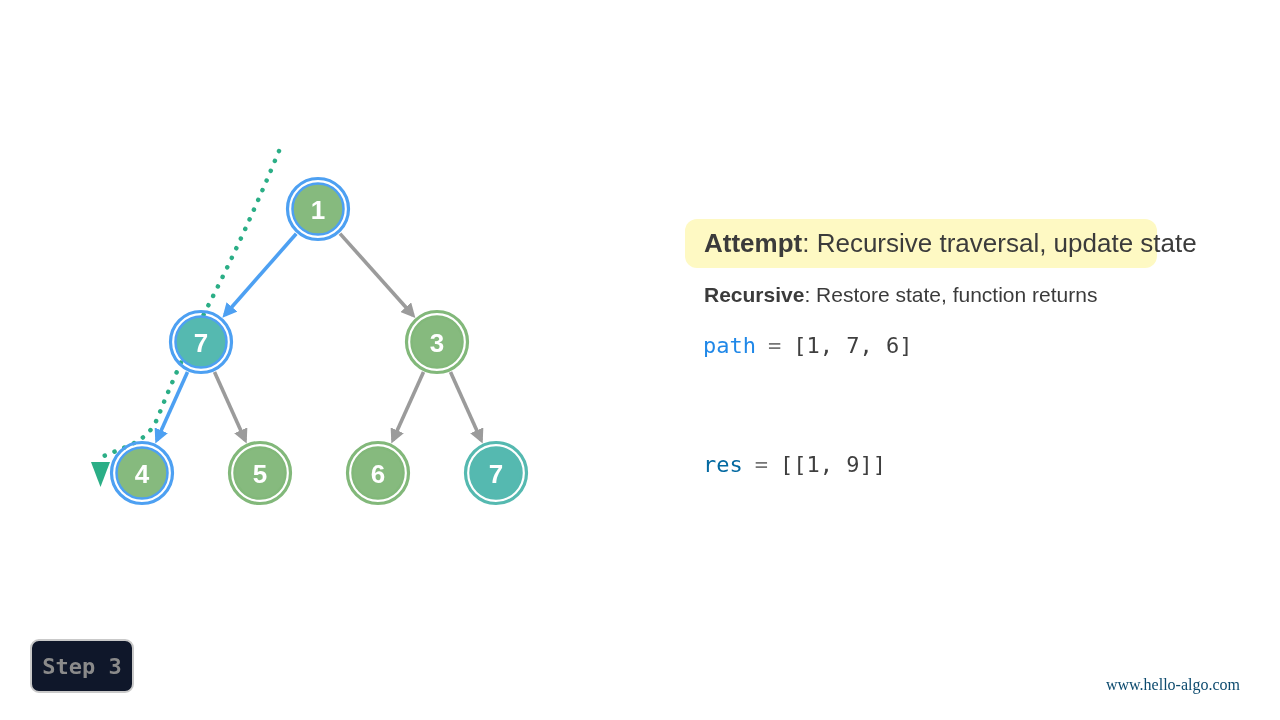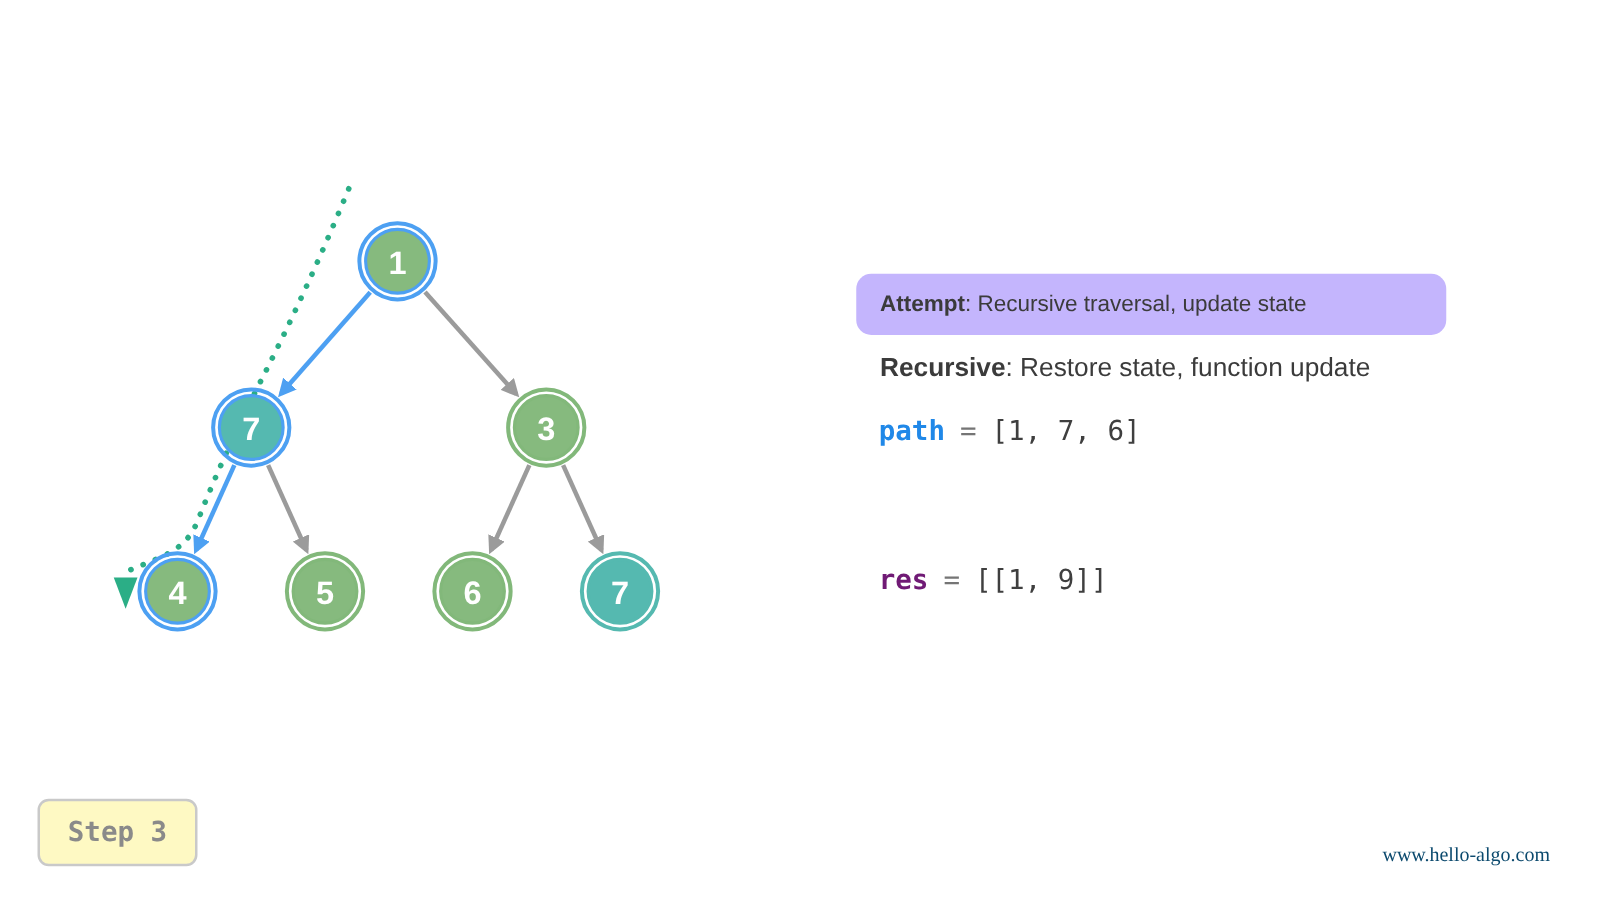--- a/index.html
+++ b/index.html
@@ -19,54 +19,54 @@
     font-weight: 600;
     text-anchor: middle;
     dominant-baseline: central;
   }
   .info-panel { position: absolute; left: 0; top: 0; width: 1280px; height: 720px; }
   .attempt-callout {
     position: absolute;
     left: 685px; top: 219px;
     width: 472px; height: 49px;
     box-sizing: border-box;
-    background: #c4b5fd;
+    background: #fef9c3;
     border-radius: 12px;
     line-height: 49px;
     padding-left: 19px;
-    font-size: 18px;
+    font-size: 26px;
     color: #3b3b3b;
     white-space: nowrap;
   }
   .text-line {
     position: absolute;
     left: 704px;
     font-size: 21px;
     color: #3b3b3b;
     white-space: nowrap;
   }
   .bold-label { font-weight: 700; }
   .code-line {
     position: absolute;
     left: 703px;
     font-family: "DejaVu Sans Mono", "Liberation Mono", monospace;
     font-size: 22px;
     color: #3f3f3f;
     white-space: nowrap;
   }
-  .code-name { font-weight: 700; }
+  .code-name { font-weight: 400; }
   .code-name.blue { color: #2088e8; }
-  .code-name.teal { color: #701a75; }
+  .code-name.teal { color: #0369a1; }
   .code-eq { color: #757575; margin: 0 12px; }
   .step-badge {
     position: absolute;
     left: 30px; top: 639px;
-    width: 128px; height: 54px;
+    width: 104px; height: 54px;
     box-sizing: border-box;
-    background: #fef9c3;
+    background: #0f172a;
     border: 2px solid #c9c9c9;
     border-radius: 9px;
     display: flex;
     align-items: center;
     justify-content: center;
     font-family: "DejaVu Sans Mono", "Liberation Mono", monospace;
     font-size: 22px;
     font-weight: 700;
     color: #8a8a8a;
   }
@@ -146,21 +146,21 @@
     </g>
   </svg>
 
   <div class="info-panel">
 
     <div class="attempt-callout">
       <span class="bold-label">Attempt</span><span>: Recursive traversal, update state</span>
     </div>
 
     <div class="text-line" style="top: 283px;">
-      <span class="bold-label">Recursive</span><span>: Restore state, function update</span>
+      <span class="bold-label">Recursive</span><span>: Restore state, function returns</span>
     </div>
 
     <div class="code-line" style="top: 333px;">
       <span class="code-name blue">path</span><span class="code-eq">=</span><span>[1, 7, 6]</span>
     </div>
 
     <div class="code-line" style="top: 452px;">
       <span class="code-name teal">res</span><span class="code-eq">=</span><span>[[1, 9]]</span>
     </div>
 

